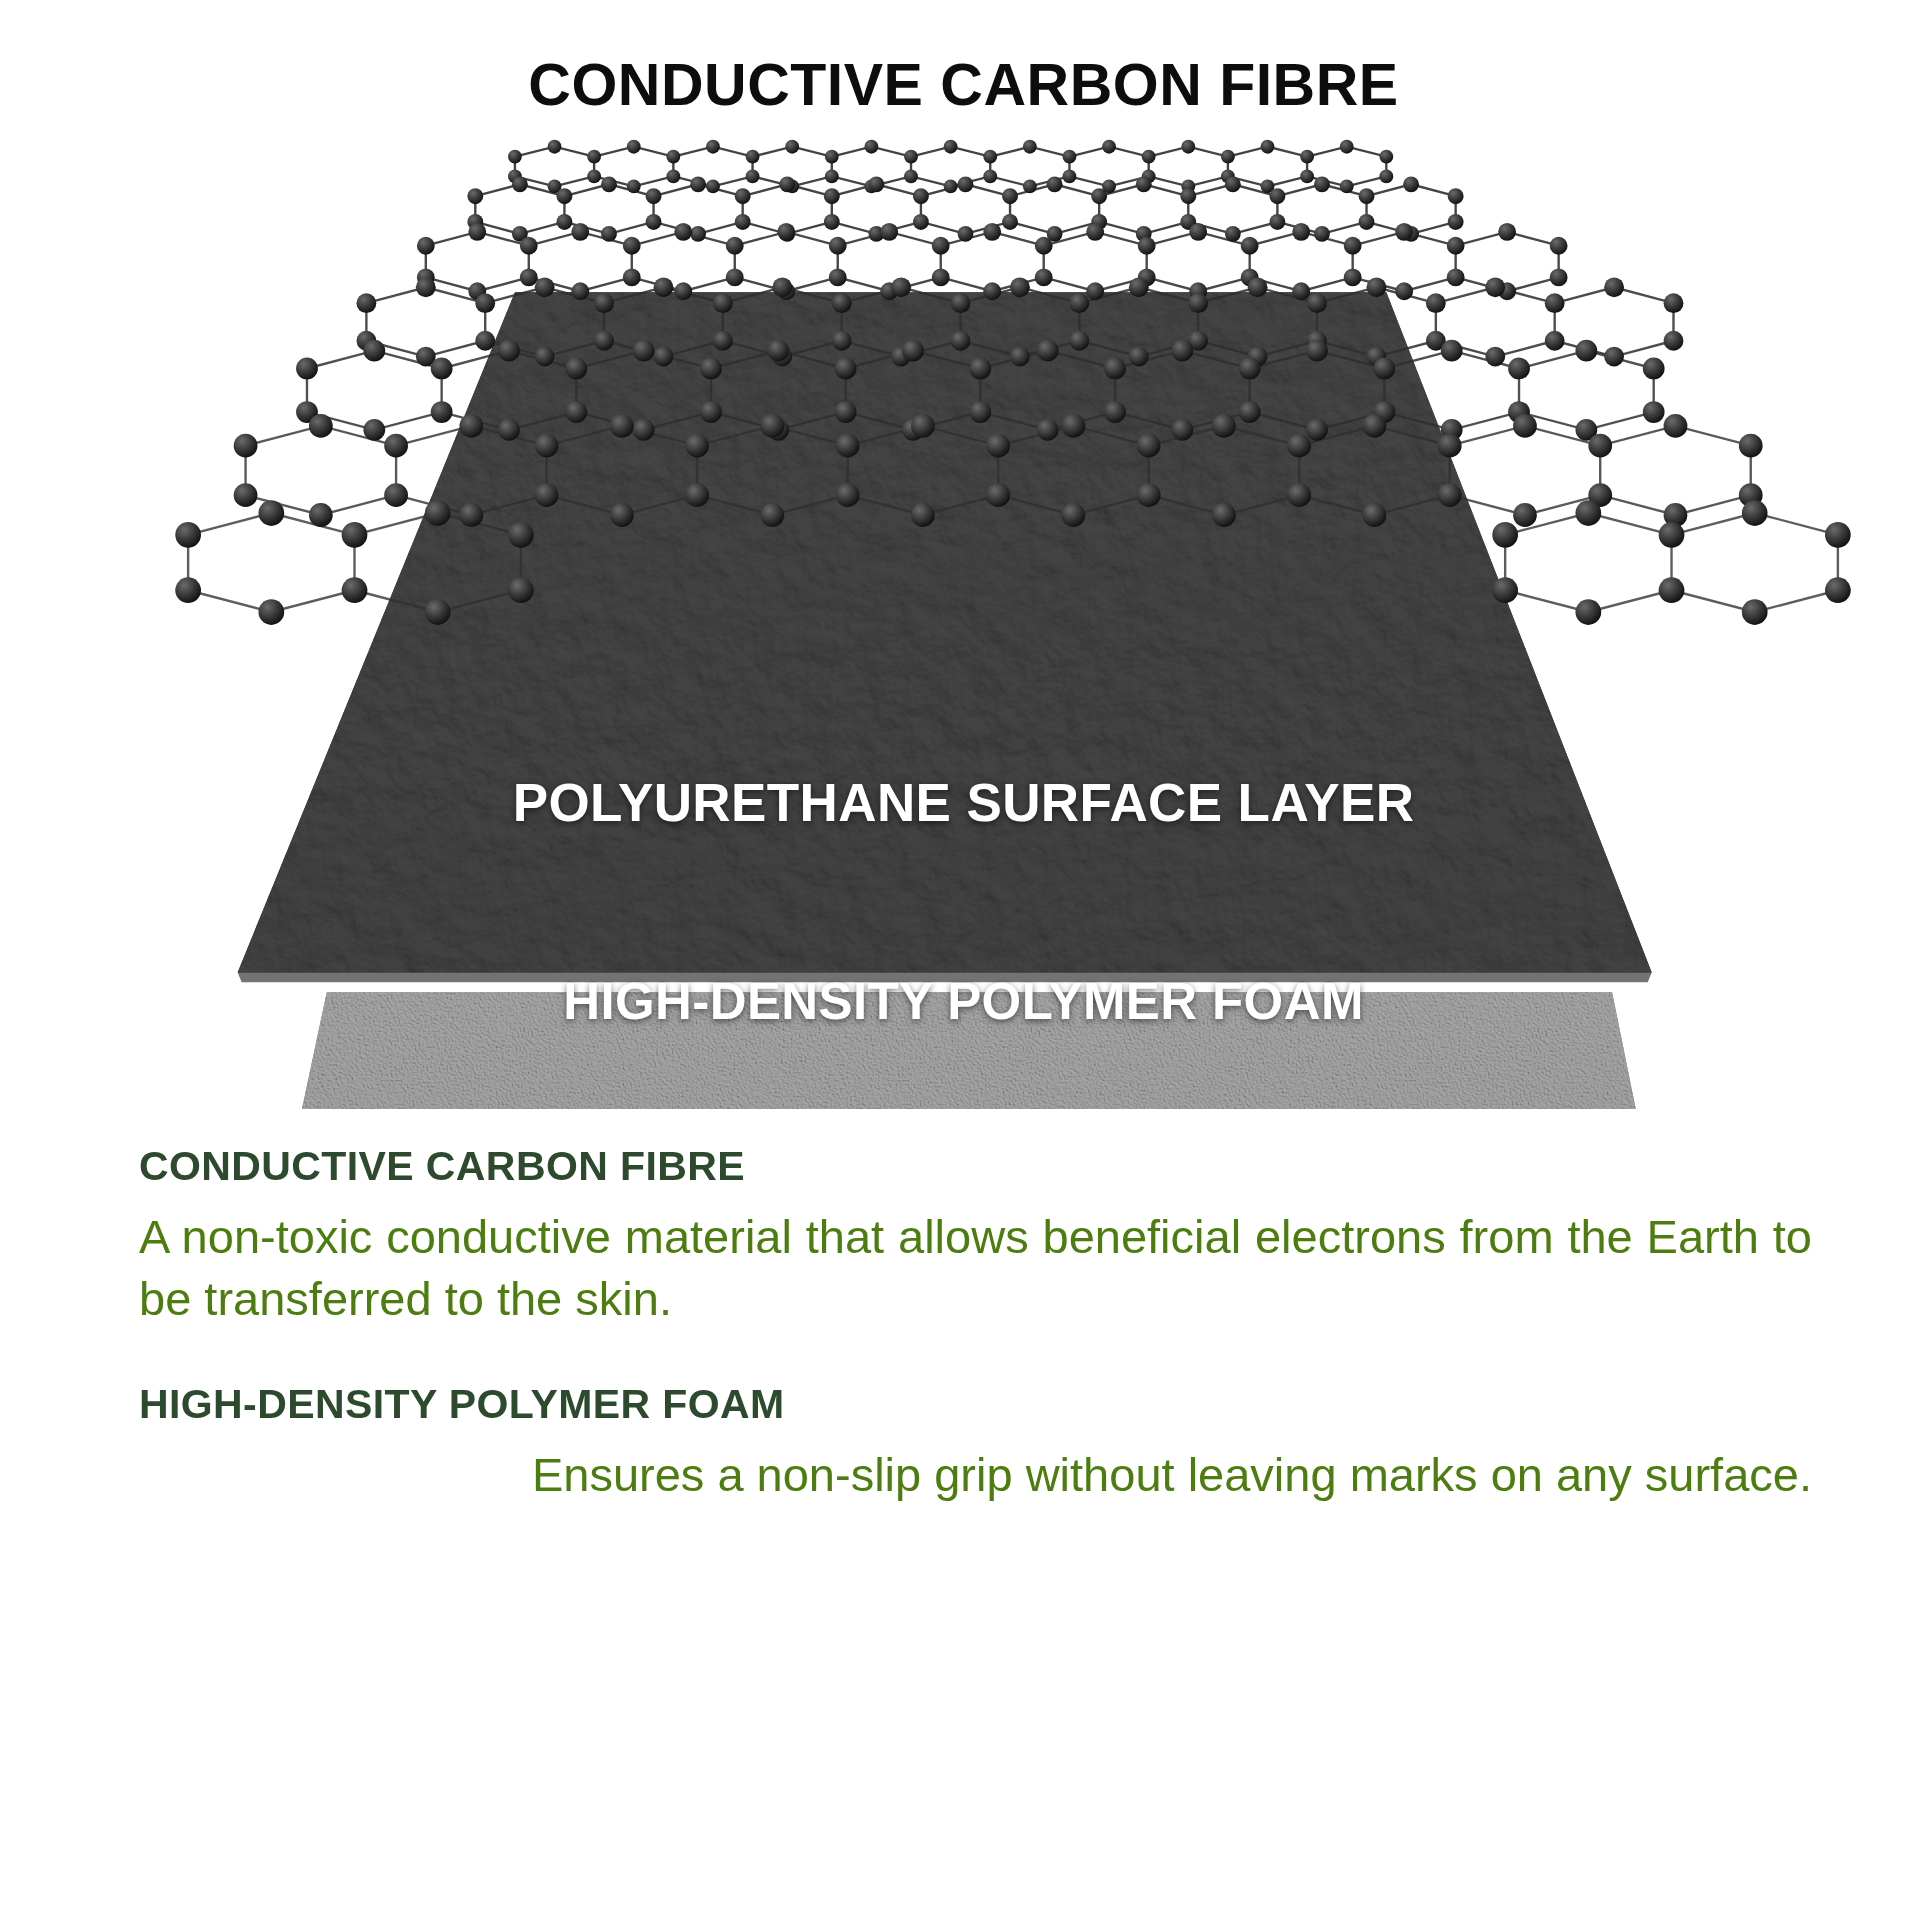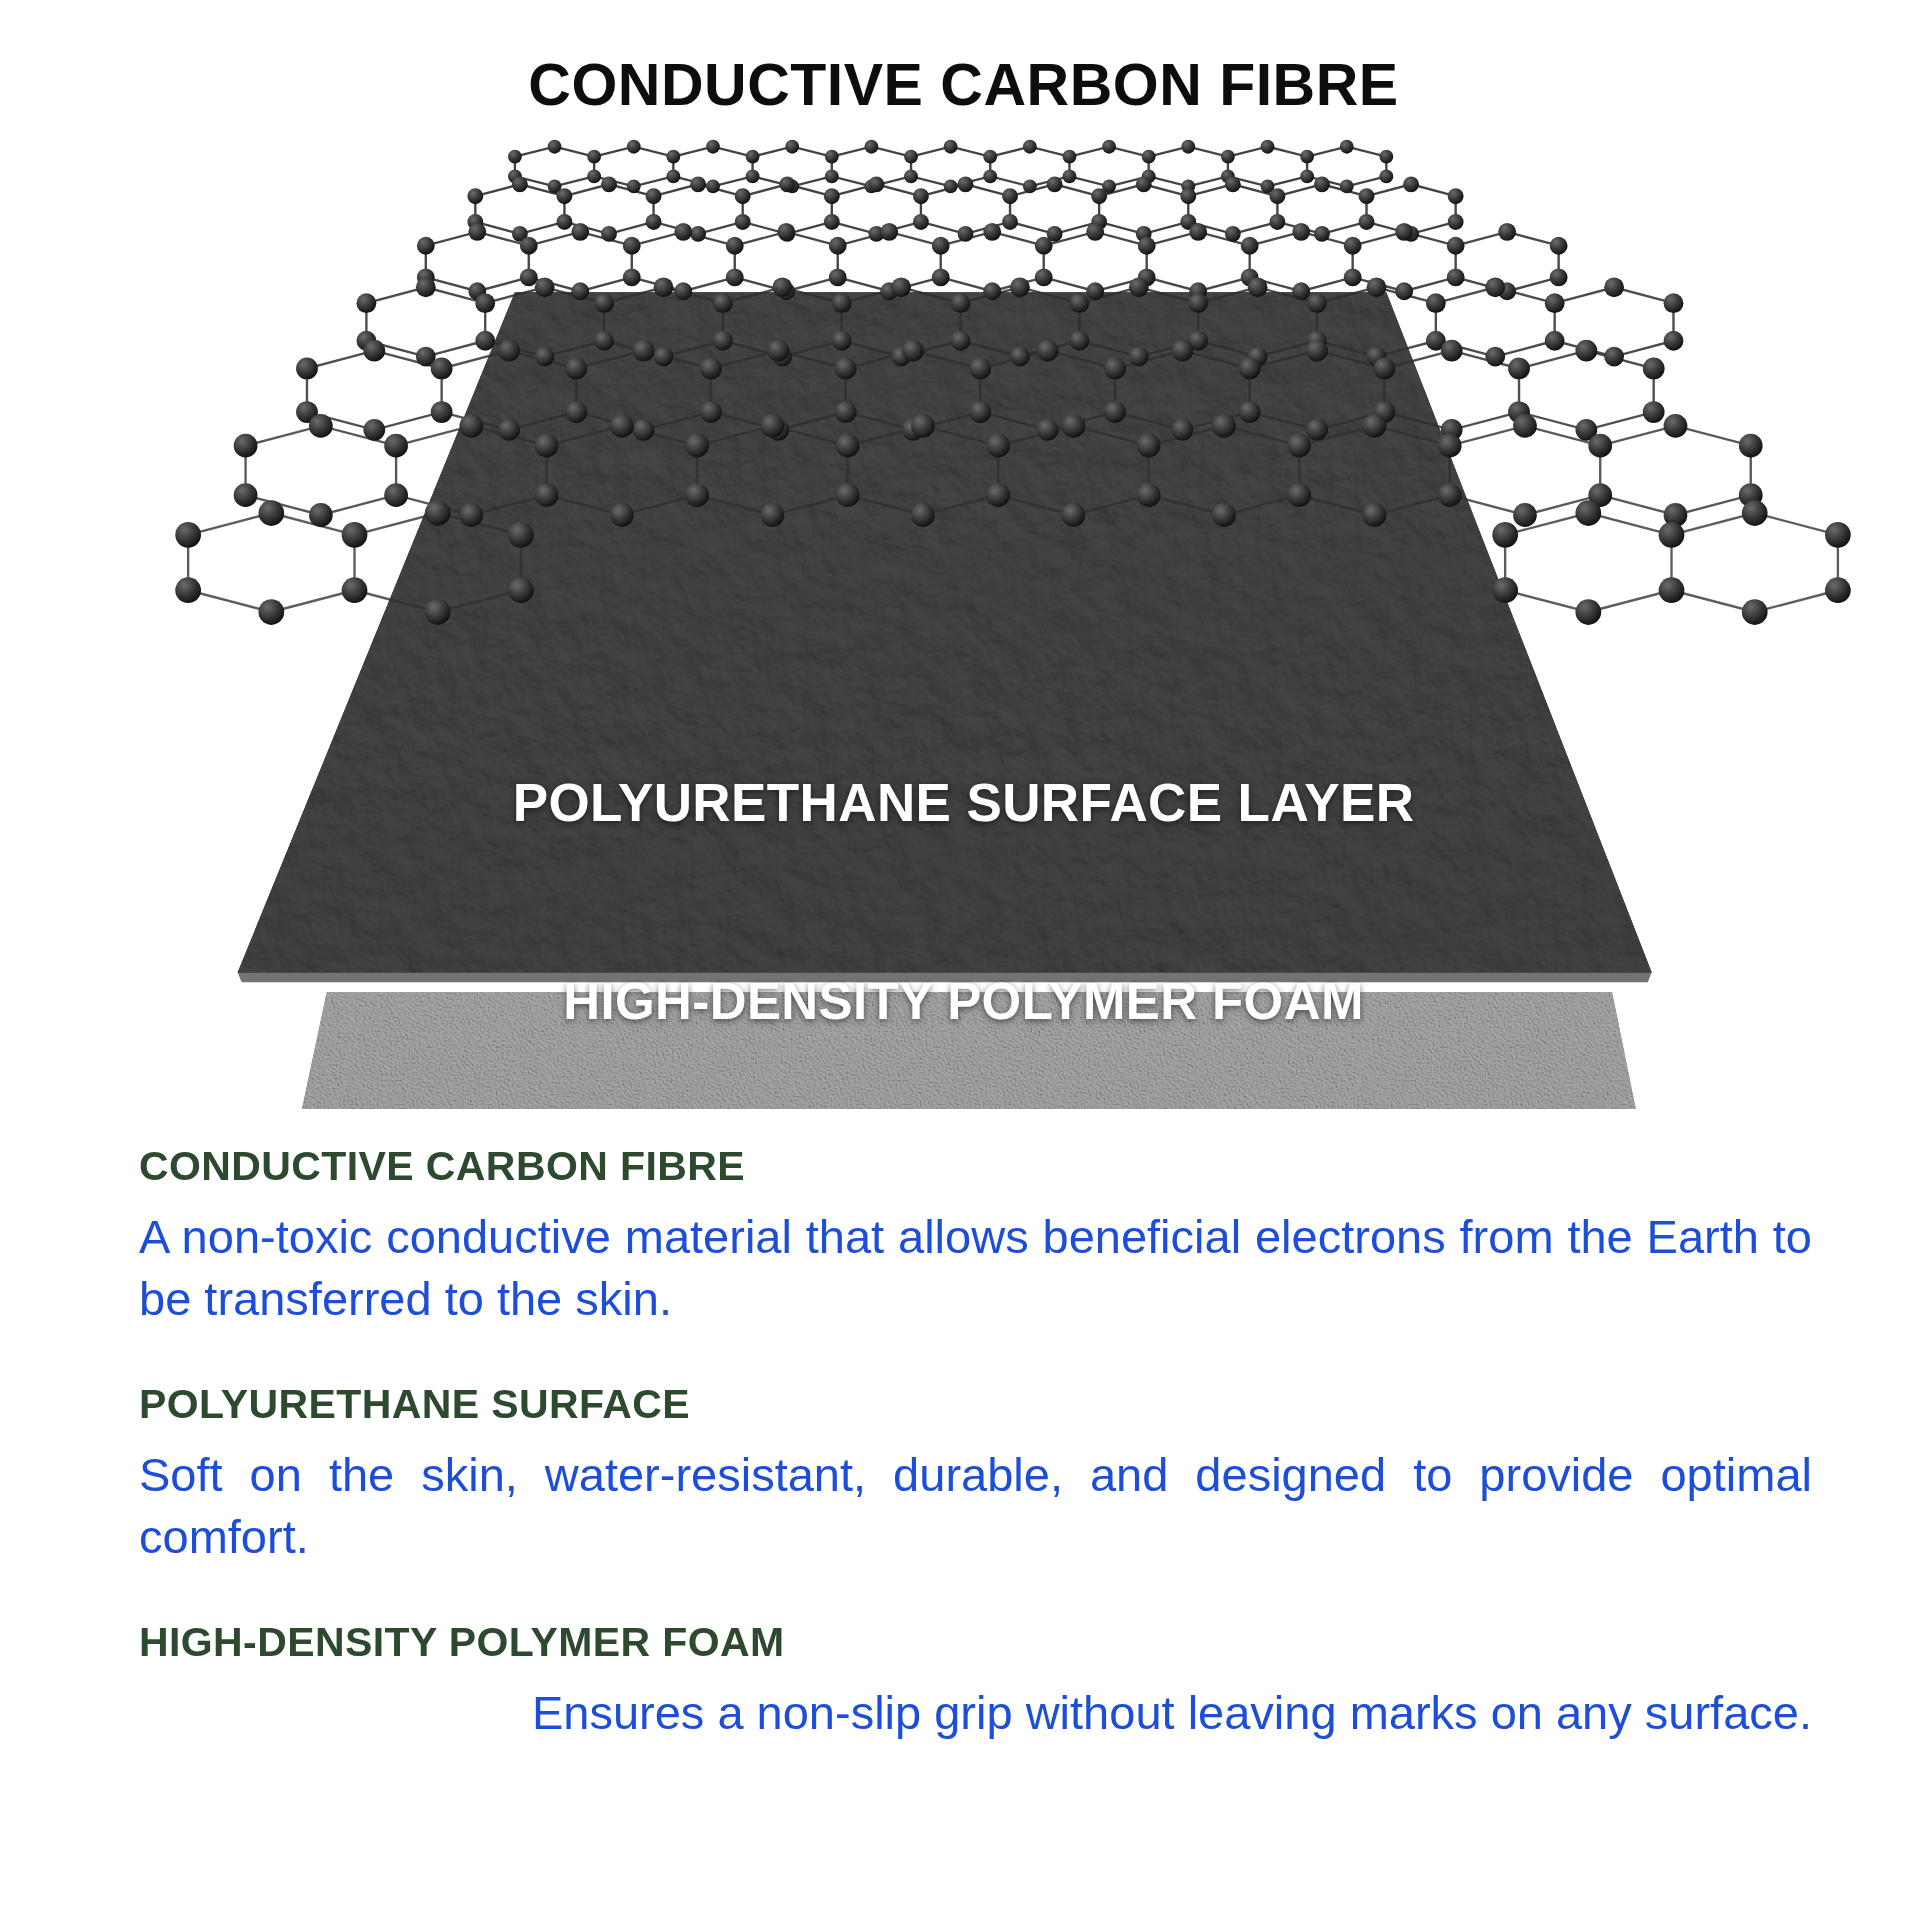--- a/index.html
+++ b/index.html
@@ -79,21 +79,21 @@
   .desc-heading {
     font-size: 41px;
     font-weight: bold;
     color: #2d4a2f;
     letter-spacing: 0.4px;
     margin-bottom: 16px;
   }
   .desc-body {
     font-size: 47px;
     line-height: 1.32;
-    color: #1d4ed8;
+    color: #4d7c0f;
     text-align: justify;
     text-justify: inter-word;
   }
   .desc-body.no-justify { text-align: right; }
 </style>
 </head>
 <body>
 
 <div class="diagram-title">CONDUCTIVE CARBON FIBRE</div>
 
@@ -541,24 +541,20 @@
   <div class="layer-caption caption-foam">HIGH-DENSITY POLYMER FOAM</div>
 </div>
 
 <div class="descriptions">
 
   <div class="desc-block">
     <div class="desc-heading">CONDUCTIVE CARBON FIBRE</div>
     <div class="desc-body">A non-toxic conductive material that allows beneficial electrons from the Earth to be transferred to the skin.</div>
   </div>
 
-  <div class="desc-block">
-    <div class="desc-heading">POLYURETHANE SURFACE</div>
-    <div class="desc-body">Soft on the skin, water-resistant, durable, and designed to provide optimal comfort.</div>
-  </div>
 
   <div class="desc-block">
     <div class="desc-heading">HIGH-DENSITY POLYMER FOAM</div>
     <div class="desc-body no-justify">Ensures a non-slip grip without leaving marks on any surface.</div>
   </div>
 
 </div>
 
 
 </body></html>

